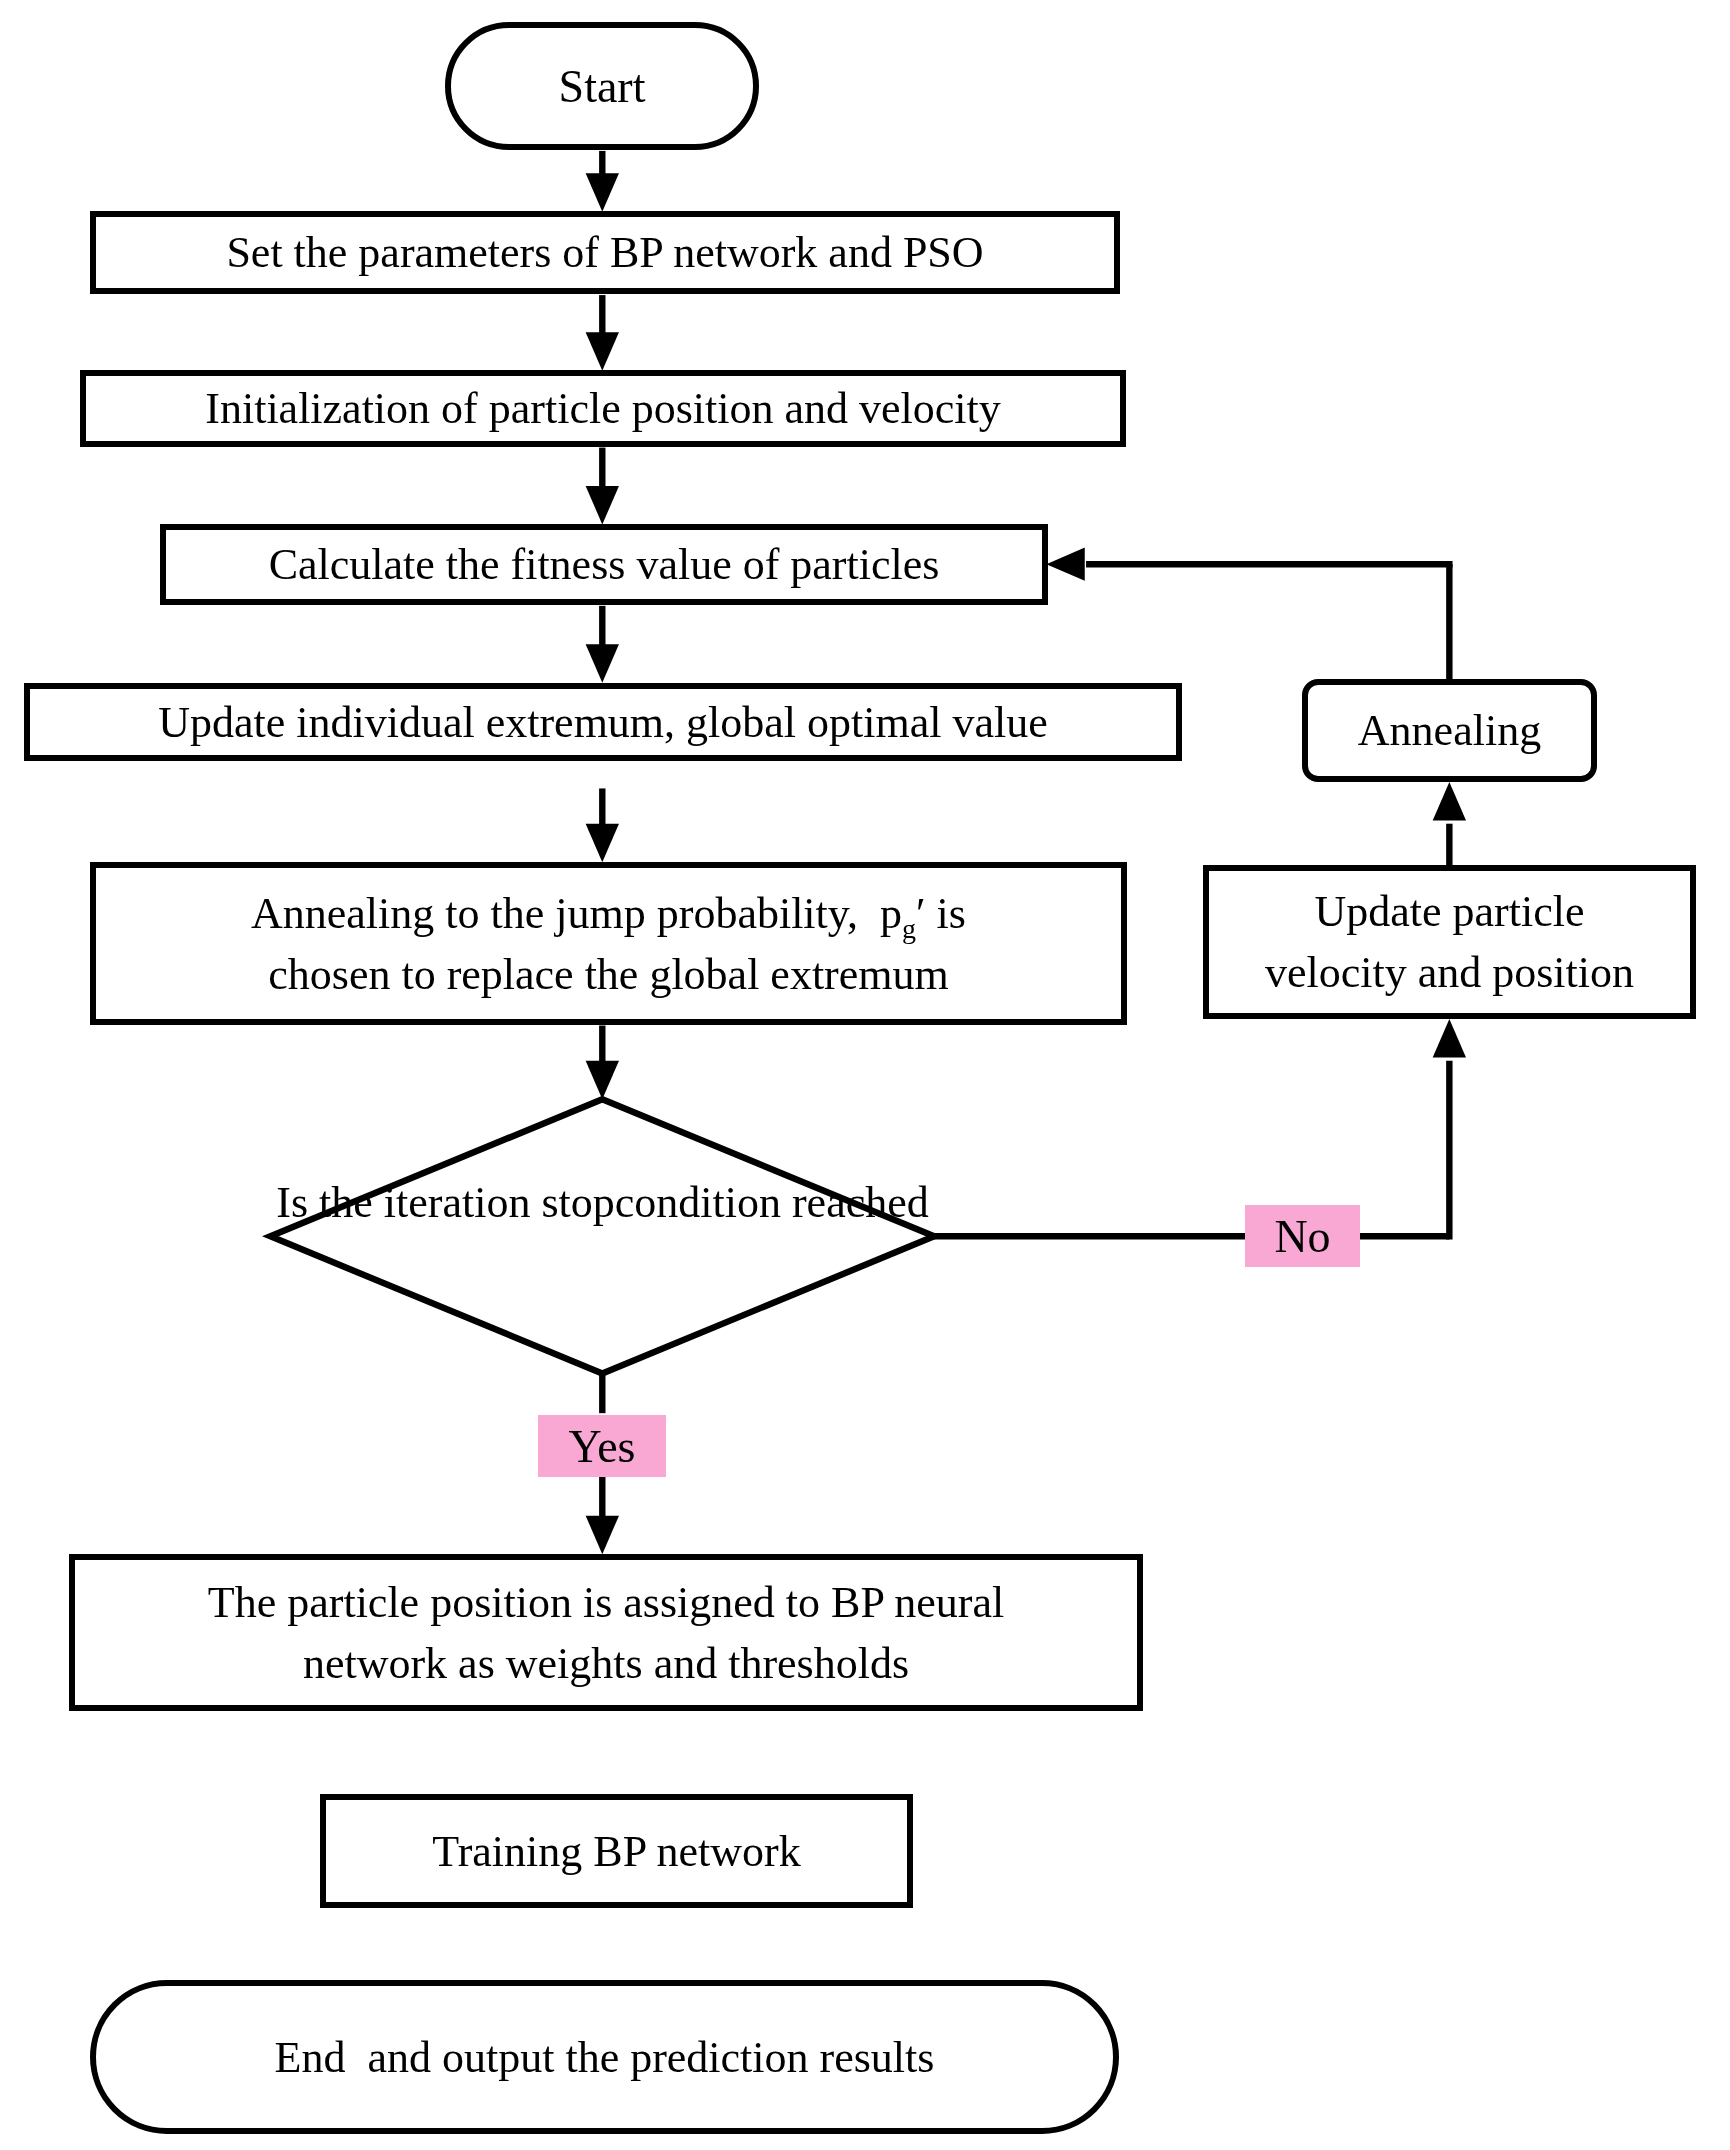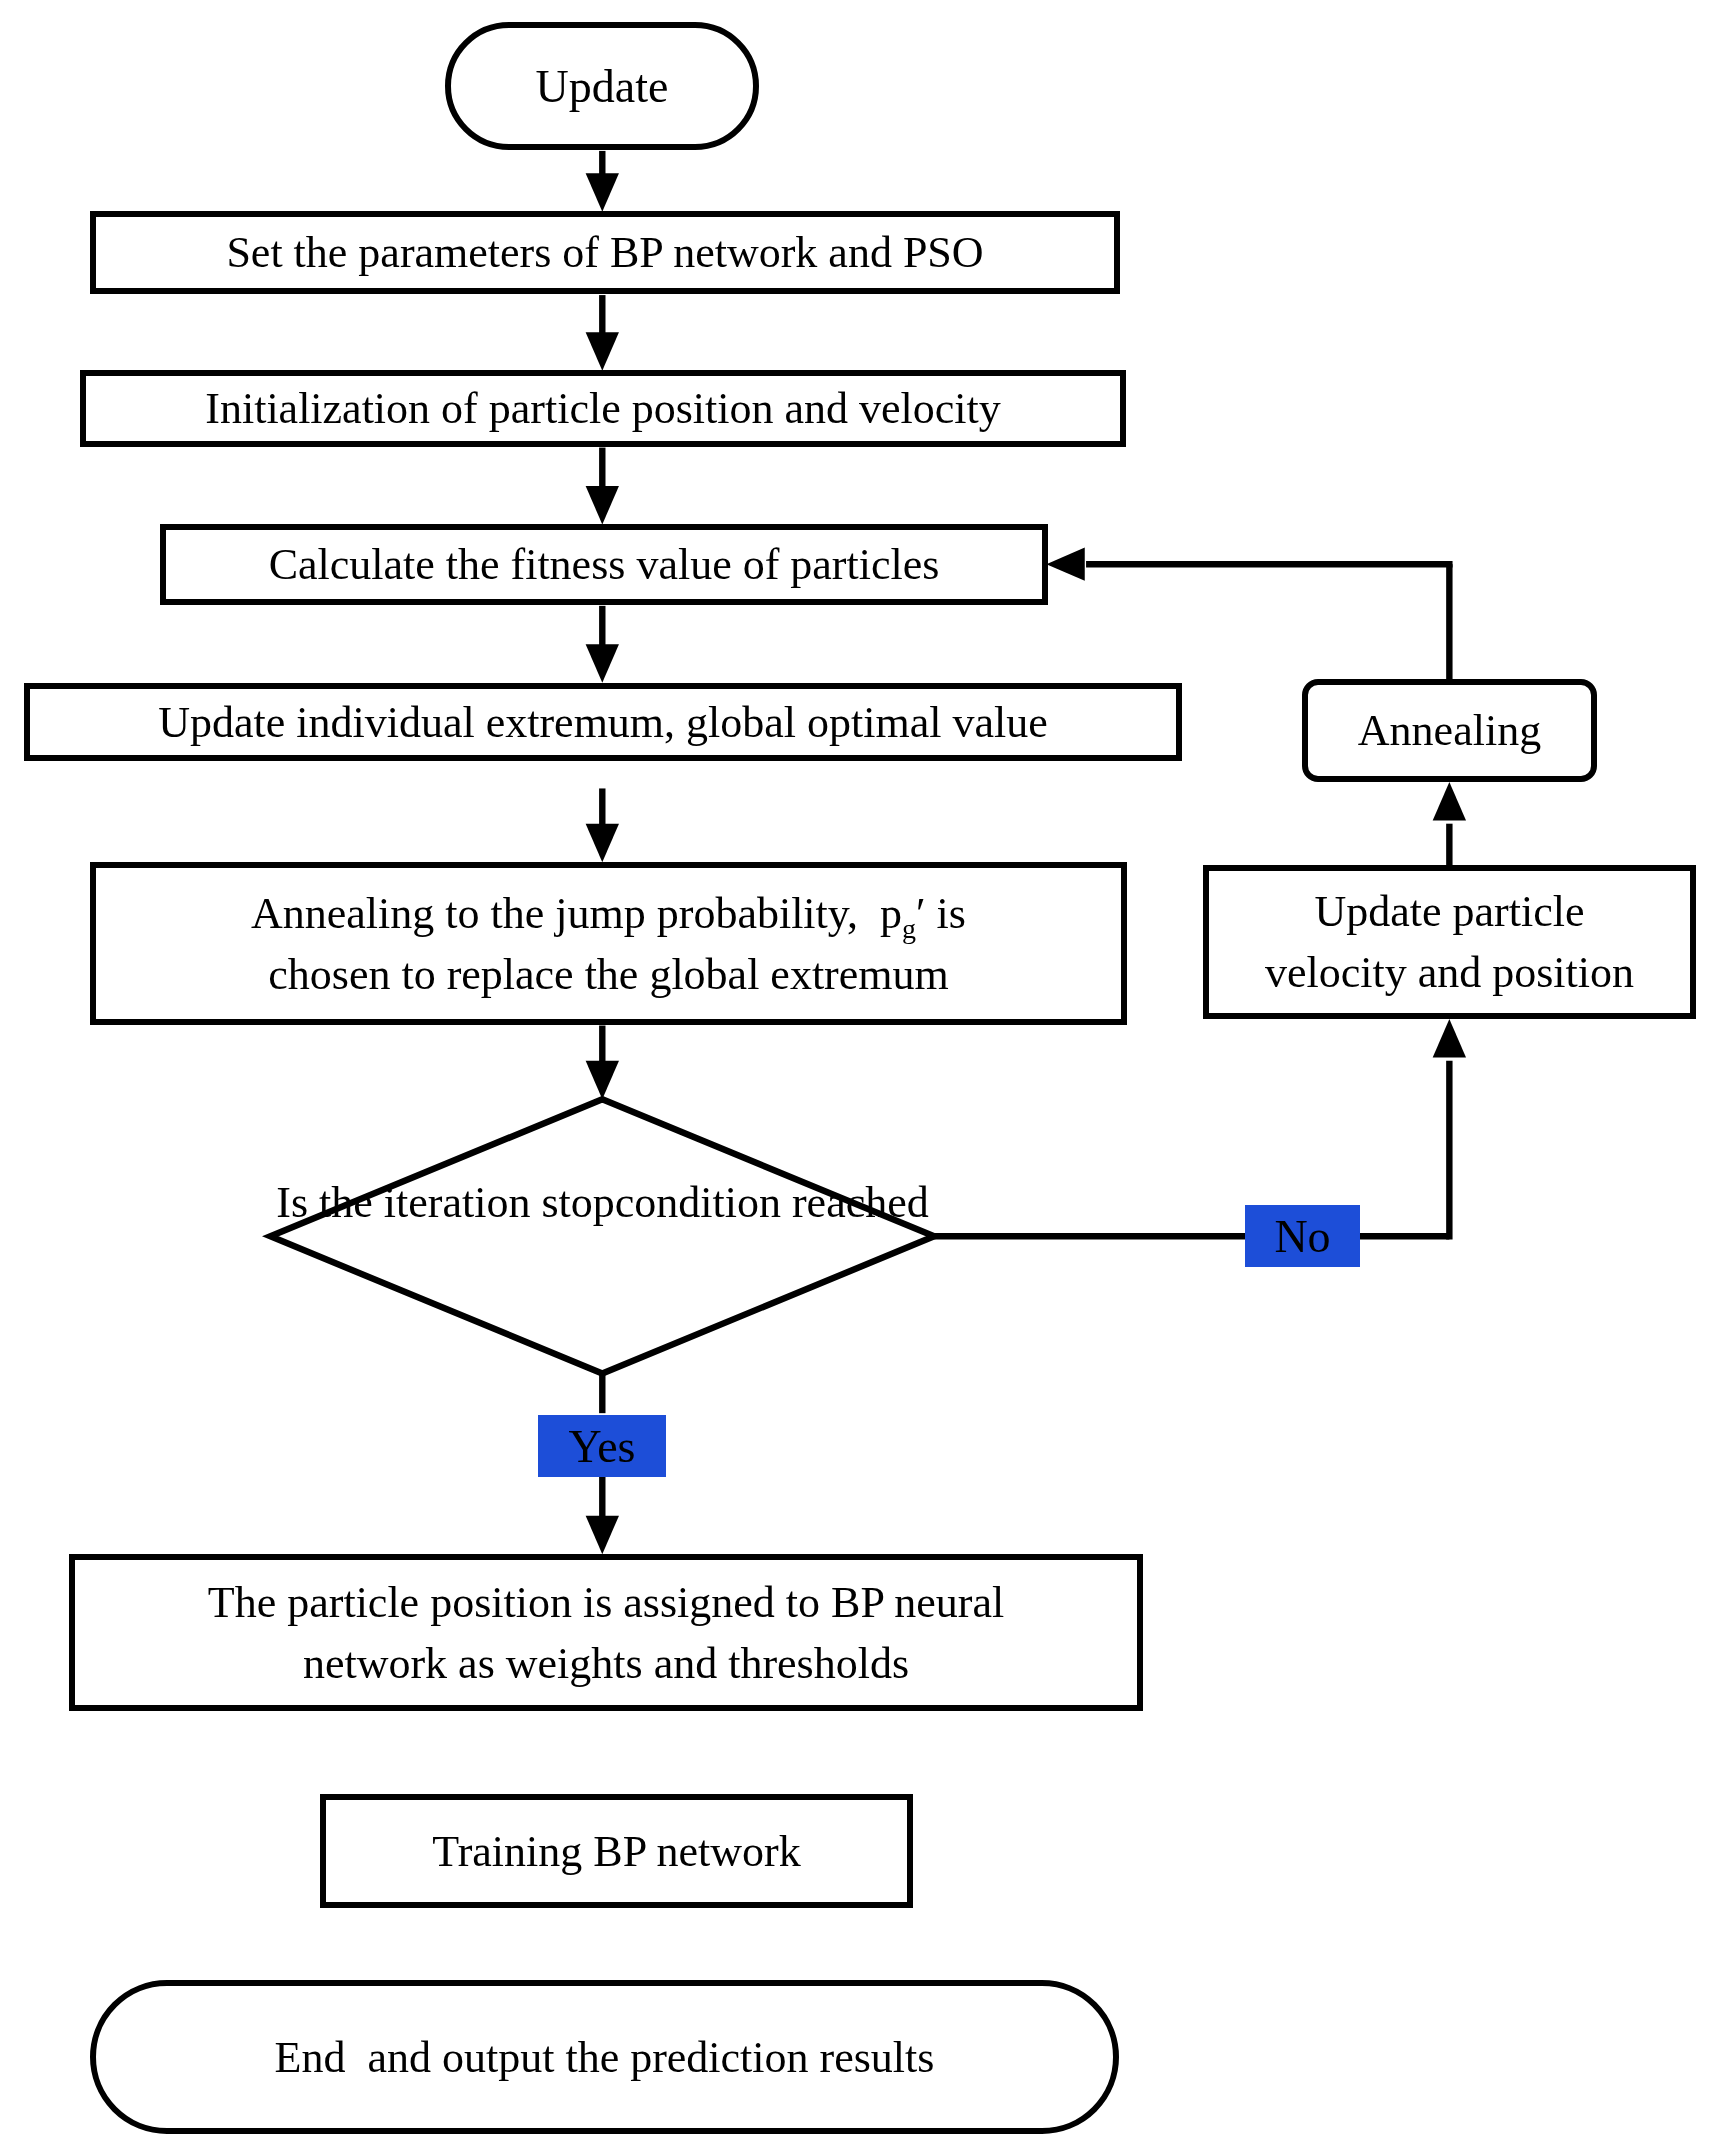--- a/index.html
+++ b/index.html
@@ -38,21 +38,21 @@
     display: flex;
     flex-direction: row;
     justify-content: center;
     text-align: center;
     font-size: 44px;
     line-height: 61px;
   }
   .diamond-label .line { white-space: pre; }
   .edge-label {
     position: absolute;
-    background: #1d4ed8;
+    background: #f9a8d4;
     display: flex;
     align-items: center;
     justify-content: center;
     font-size: 46px;
     white-space: pre;
   }
   .sub {
     font-size: 28px;
     vertical-align: sub;
     line-height: 0;
@@ -95,21 +95,21 @@
 
     <line x1="2262" y1="1350" x2="2262" y2="1285" stroke="#000" stroke-width="10"></line>
     <polygon points="2236,1280 2288,1280 2262,1220" fill="#000"></polygon>
 
     <line x1="2262" y1="1060" x2="2262" y2="880" stroke="#000" stroke-width="10"></line>
     <line x1="2267" y1="880" x2="1695" y2="880" stroke="#000" stroke-width="10"></line>
     <polygon points="1693,854 1693,906 1633,880" fill="#000"></polygon>
   </svg>
 
   <div class="node stadium-start" style="left:445px; top:22.4px; width:314px; height:128px;">
-    <span class="line">Update</span>
+    <span class="line">Start</span>
   </div>
 
   <div class="node" style="left:90px; top:211px; width:1030px; height:83px;">
     <span class="line">Set the parameters of BP network and PSO</span>
   </div>
 
   <div class="node" style="left:80px; top:370px; width:1046px; height:77px;">
     <span class="line">Initialization of particle position and velocity</span>
   </div>
 

